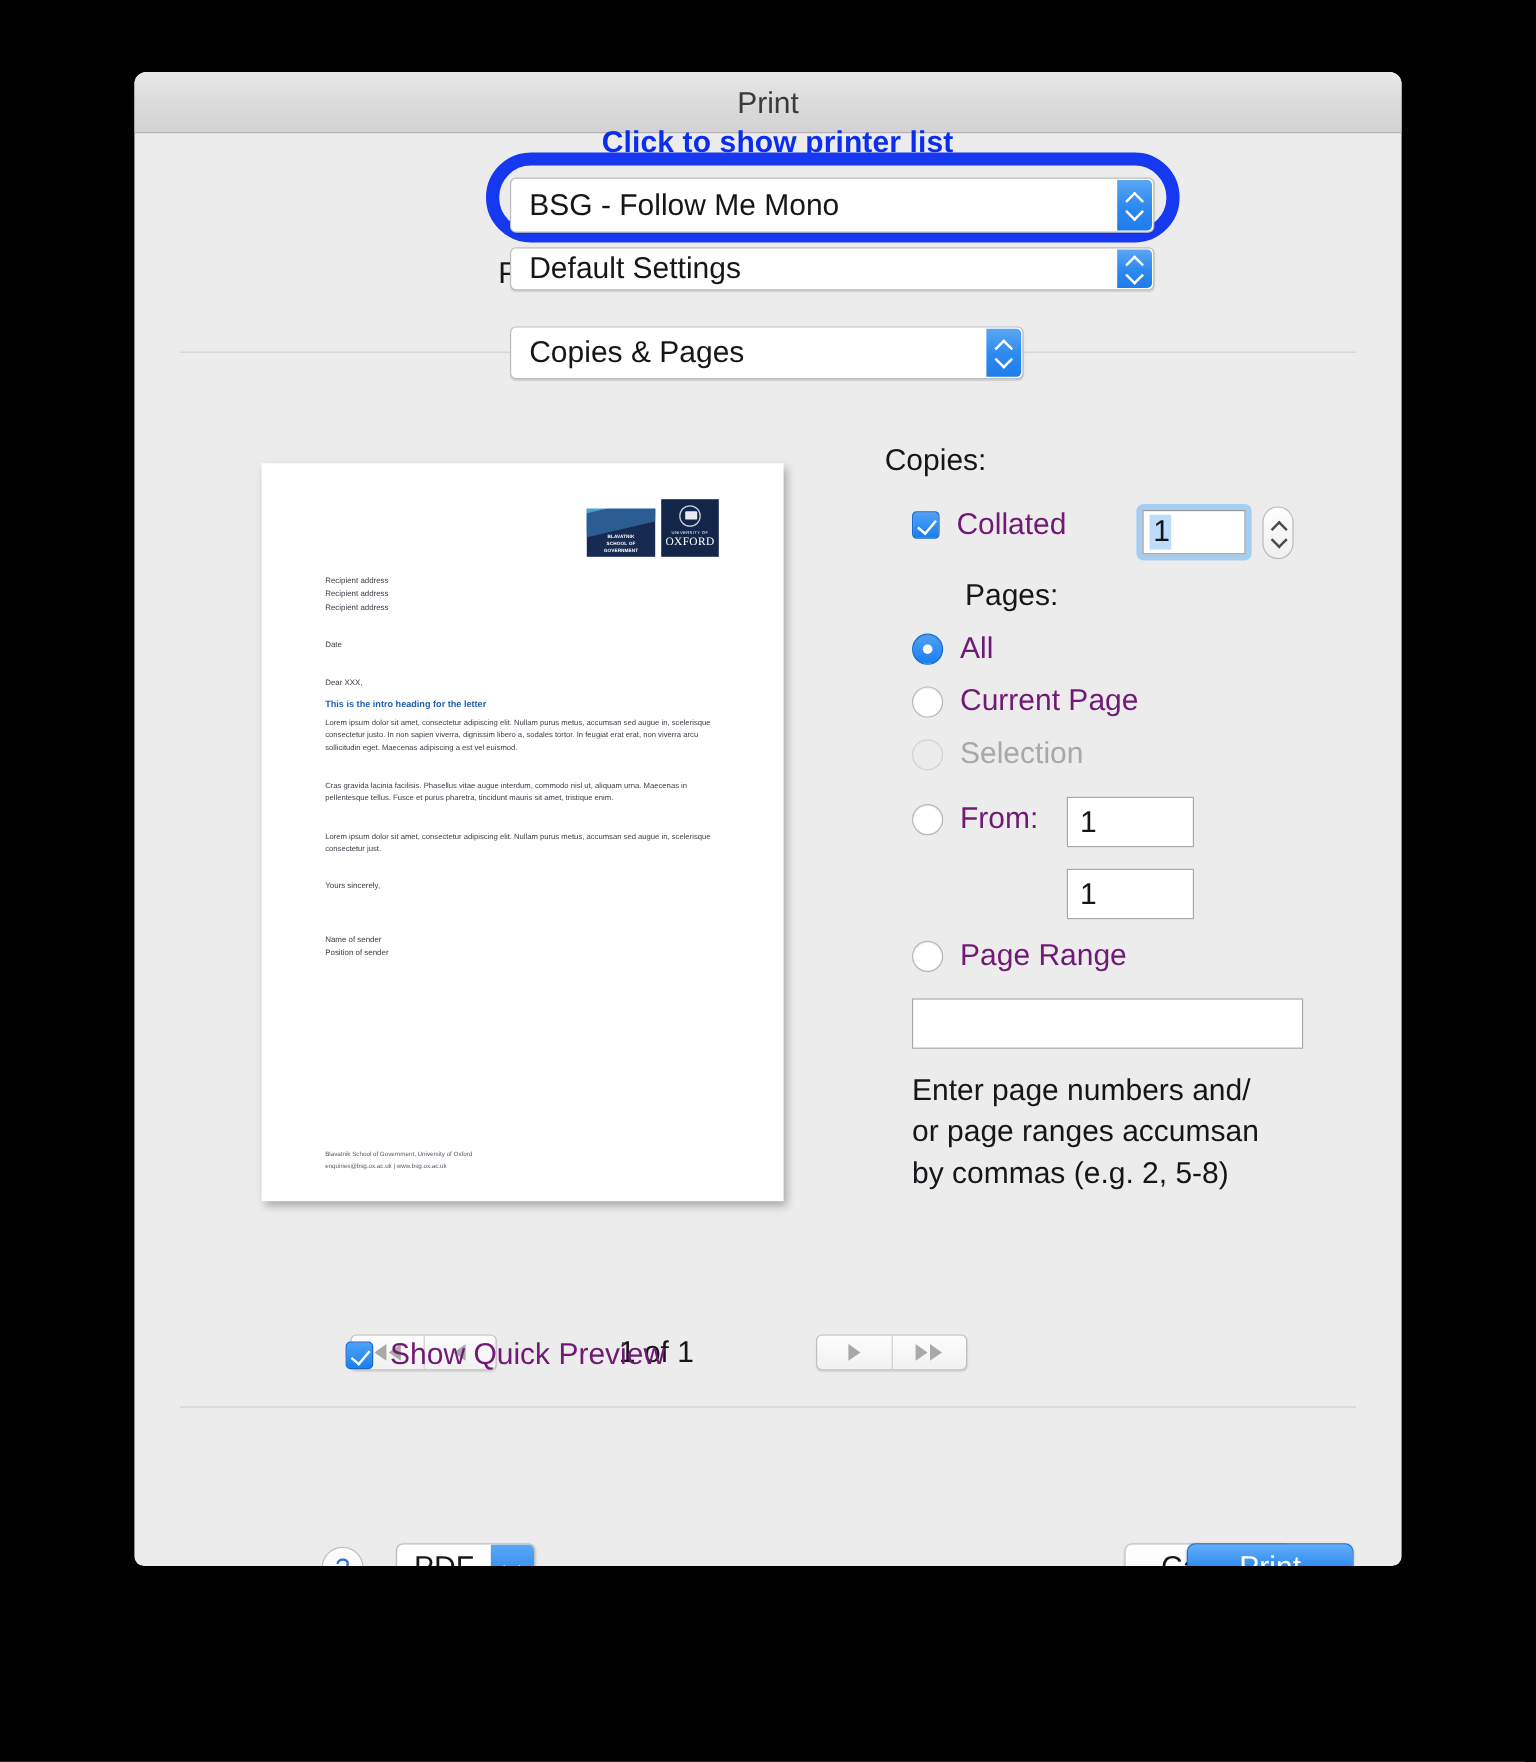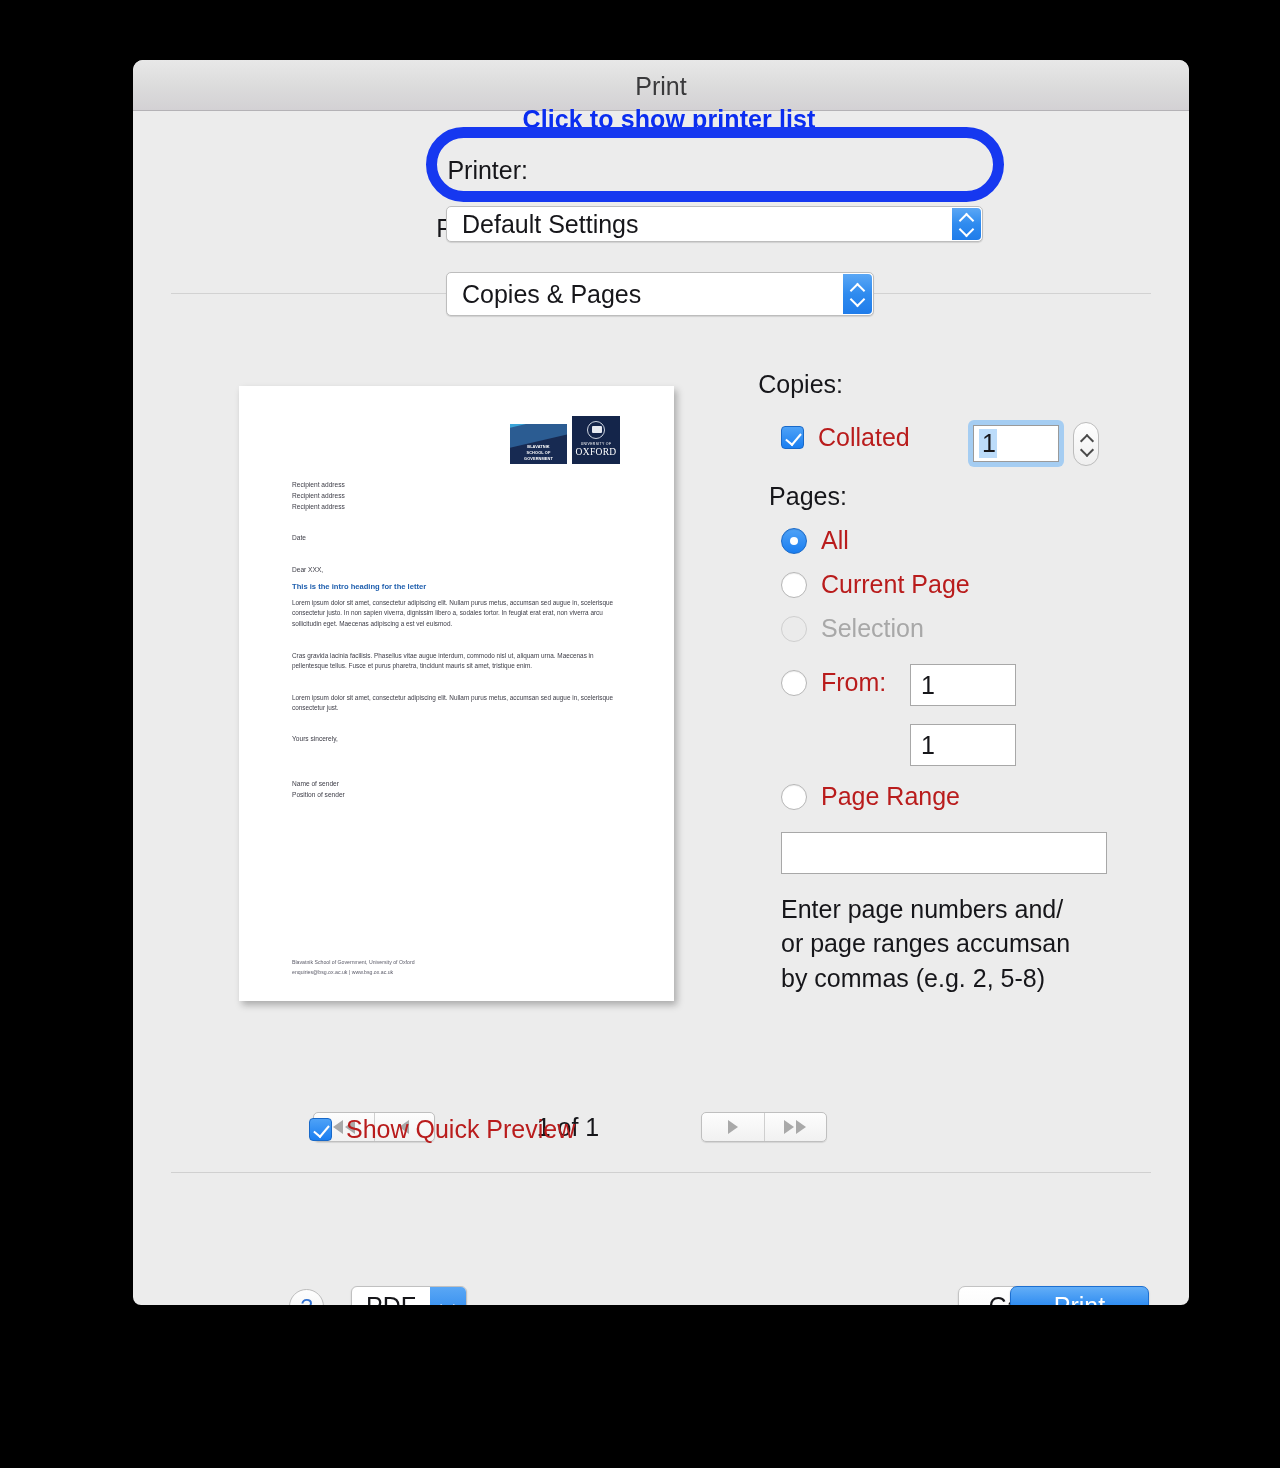--- a/index.html
+++ b/index.html
@@ -13,21 +13,20 @@
 
   
   #print-dialog {
     position: absolute;
     left: 112px; top: 60px;
     width: 1056px; height: 1245px;
     border-radius: 10px 10px 8px 8px;
     background: #ececec;
     box-shadow: 0 28px 60px rgba(0,0,0,0.85), 0 8px 24px rgba(0,0,0,0.6);
     overflow: hidden;
-    margin-left: 21px;
   }
   #titlebar {
     position: absolute; left: 0; top: 0;
     width: 100%; height: 51px;
     background: linear-gradient(to bottom, #e8e8e8 0%, #dcdcdc 50%, #d3d1d4 100%);
     border-bottom: 1px solid #b4b2b6;
   }
   #window-title {
     position: absolute; left: 0; top: 12px; width: 100%;
     text-align: center;
@@ -211,21 +210,21 @@
     background: linear-gradient(to bottom, #4ea2f7, #1a7ef0);
     border-color: #1869c9;
   }
   .radio.checked::after {
     content: ""; position: absolute; left: 8px; top: 8px;
     width: 8px; height: 8px; border-radius: 50%; background: #fff;
   }
   .radio.disabled { background: #ebebeb; border-color: #cfcfcf; box-shadow: none; }
 
   .ctl-row { position: absolute; display: flex; align-items: center; }
-  .ctl-row .ctl-label { margin-left: 14px; font-size: 25px; color: #b91c1c; white-space: nowrap; }
+  .ctl-row .ctl-label { margin-left: 14px; font-size: 25px; color: #701a75; white-space: nowrap; }
   .ctl-row .ctl-label.dim { color: #a8a8a8; }
 
   
   .textfield {
     position: absolute;
     background: #fff;
     border: 1px solid #a8a8a8;
     display: flex; align-items: center;
     padding-left: 10px;
     font-size: 25px; color: #16161a;
@@ -321,20 +320,27 @@
 <div id="print-dialog">
 
   <div id="titlebar">
     <div id="window-title">Print</div>
   </div>
 
   <div id="annotation-label">Click to show printer list</div>
   <div id="annotation-oval"></div>
 
   <div class="field-label" style="left:150px; top:96px; width:245px;">Printer:</div>
+  <div class="popup" id="printer-popup" style="left:313px; top:88px; width:537px; height:46px;">
+    <div class="popup-text">BSG - Follow Me Mono</div>
+    <div class="stepper-arrows">
+      <span class="chev up"></span>
+        <span class="chev down"></span>
+    </div>
+  </div>
 
   <div class="field-label" style="left:150px; top:154px; width:245px;">Presets:</div>
   <div class="popup" id="presets-popup" style="left:313px; top:146px; width:537px; height:36px;">
     <div class="popup-text">Default Settings</div>
     <div class="stepper-arrows">
       <span class="chev up"></span>
         <span class="chev down"></span>
     </div>
   </div>
 
@@ -418,21 +424,21 @@
   <div id="copies-stepper">
     <span class="gchev up"></span>
     <span class="gchev down"></span>
   </div>
 
   <div class="ctl-row" style="left:648px; top:363px;">
     <span class="checkbox"></span>
     <span class="ctl-label">Collated</span>
   </div>
 
-  <div class="field-label" style="left:620px; top:422px; width:110px; text-align:center;">Pages:</div>
+  <div class="field-label" style="left:660px; top:422px; width:110px; text-align:right;">Pages:</div>
 
   <div class="ctl-row" style="left:648px; top:466px;justify-content:center;">
     <span class="radio checked"></span>
     <span class="ctl-label">All</span>
   </div>
   <div class="ctl-row" style="left:648px; top:510px;">
     <span class="radio"></span>
     <span class="ctl-label">Current Page</span>
   </div>
   <div class="ctl-row" style="left:648px; top:554px;">

